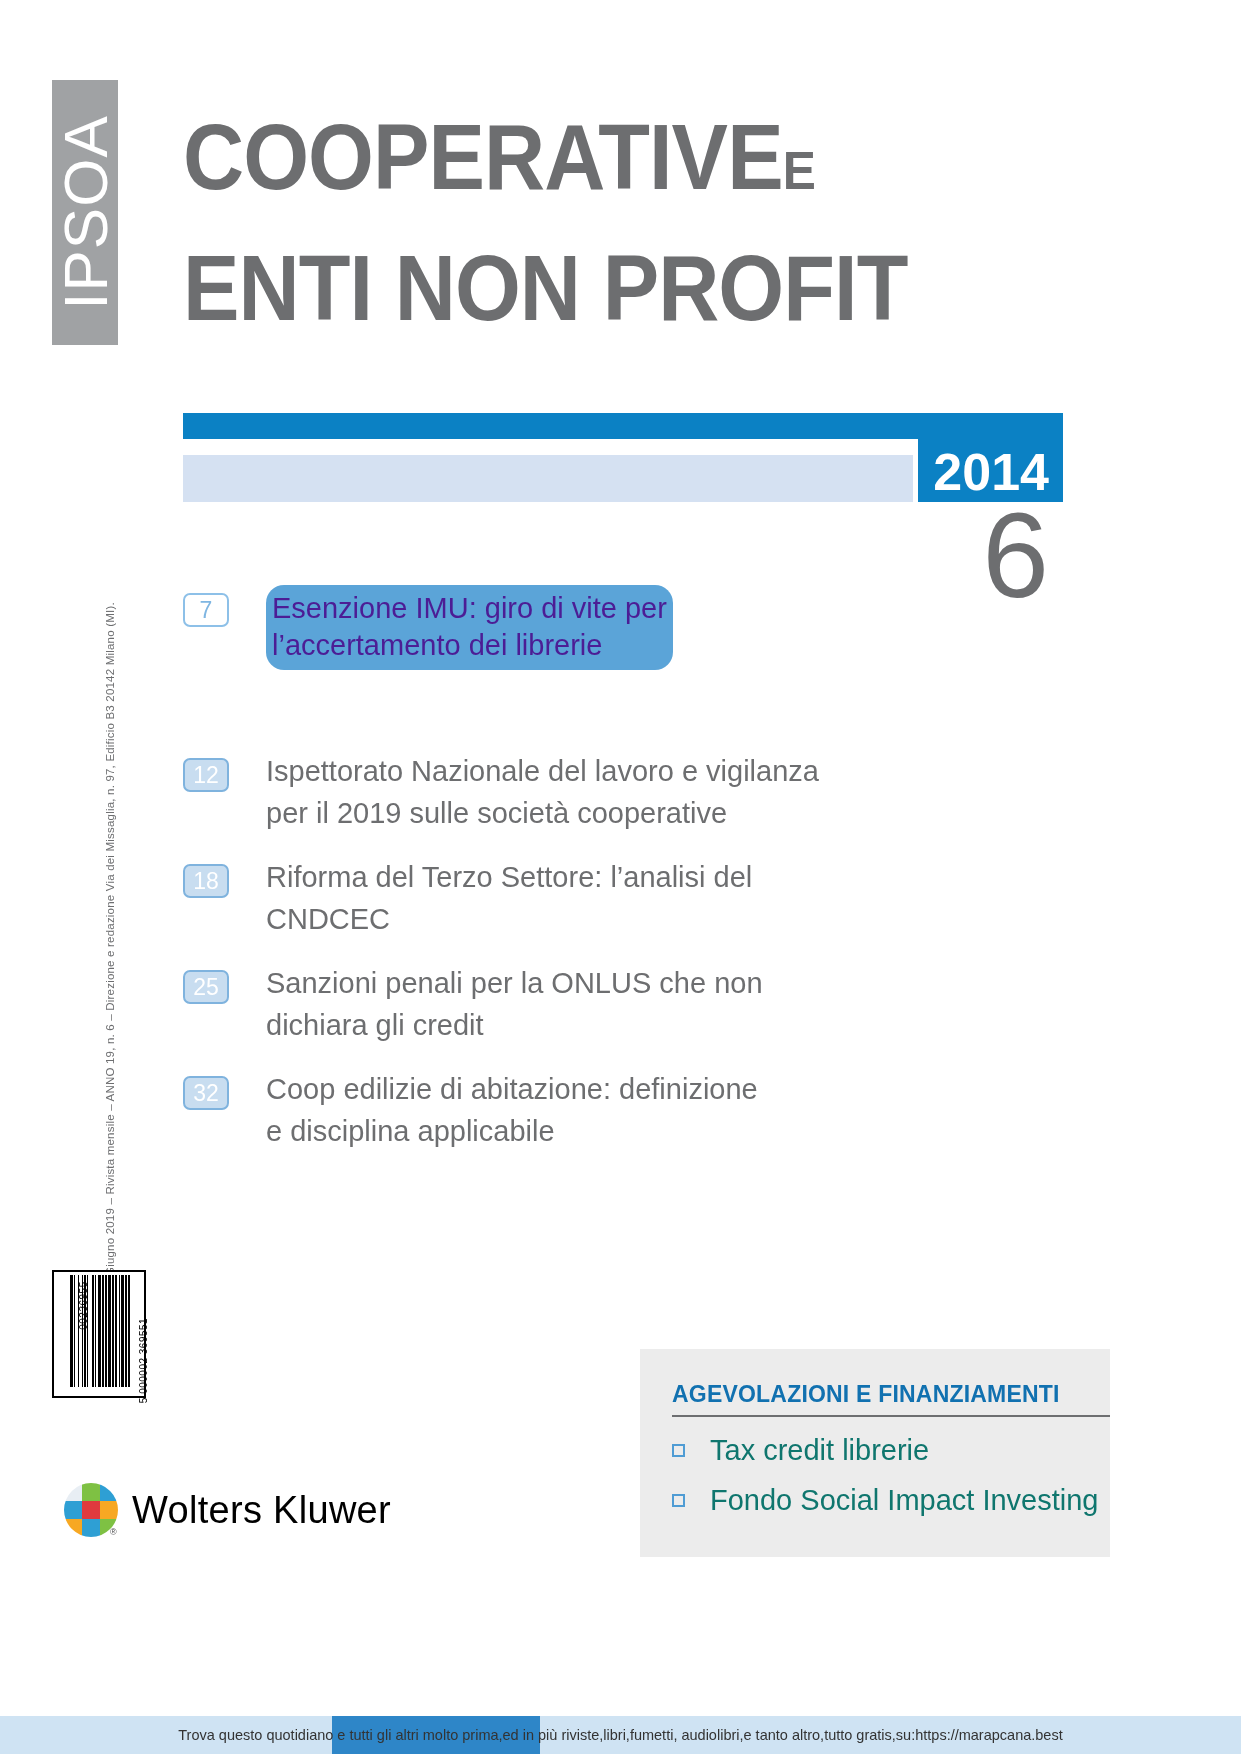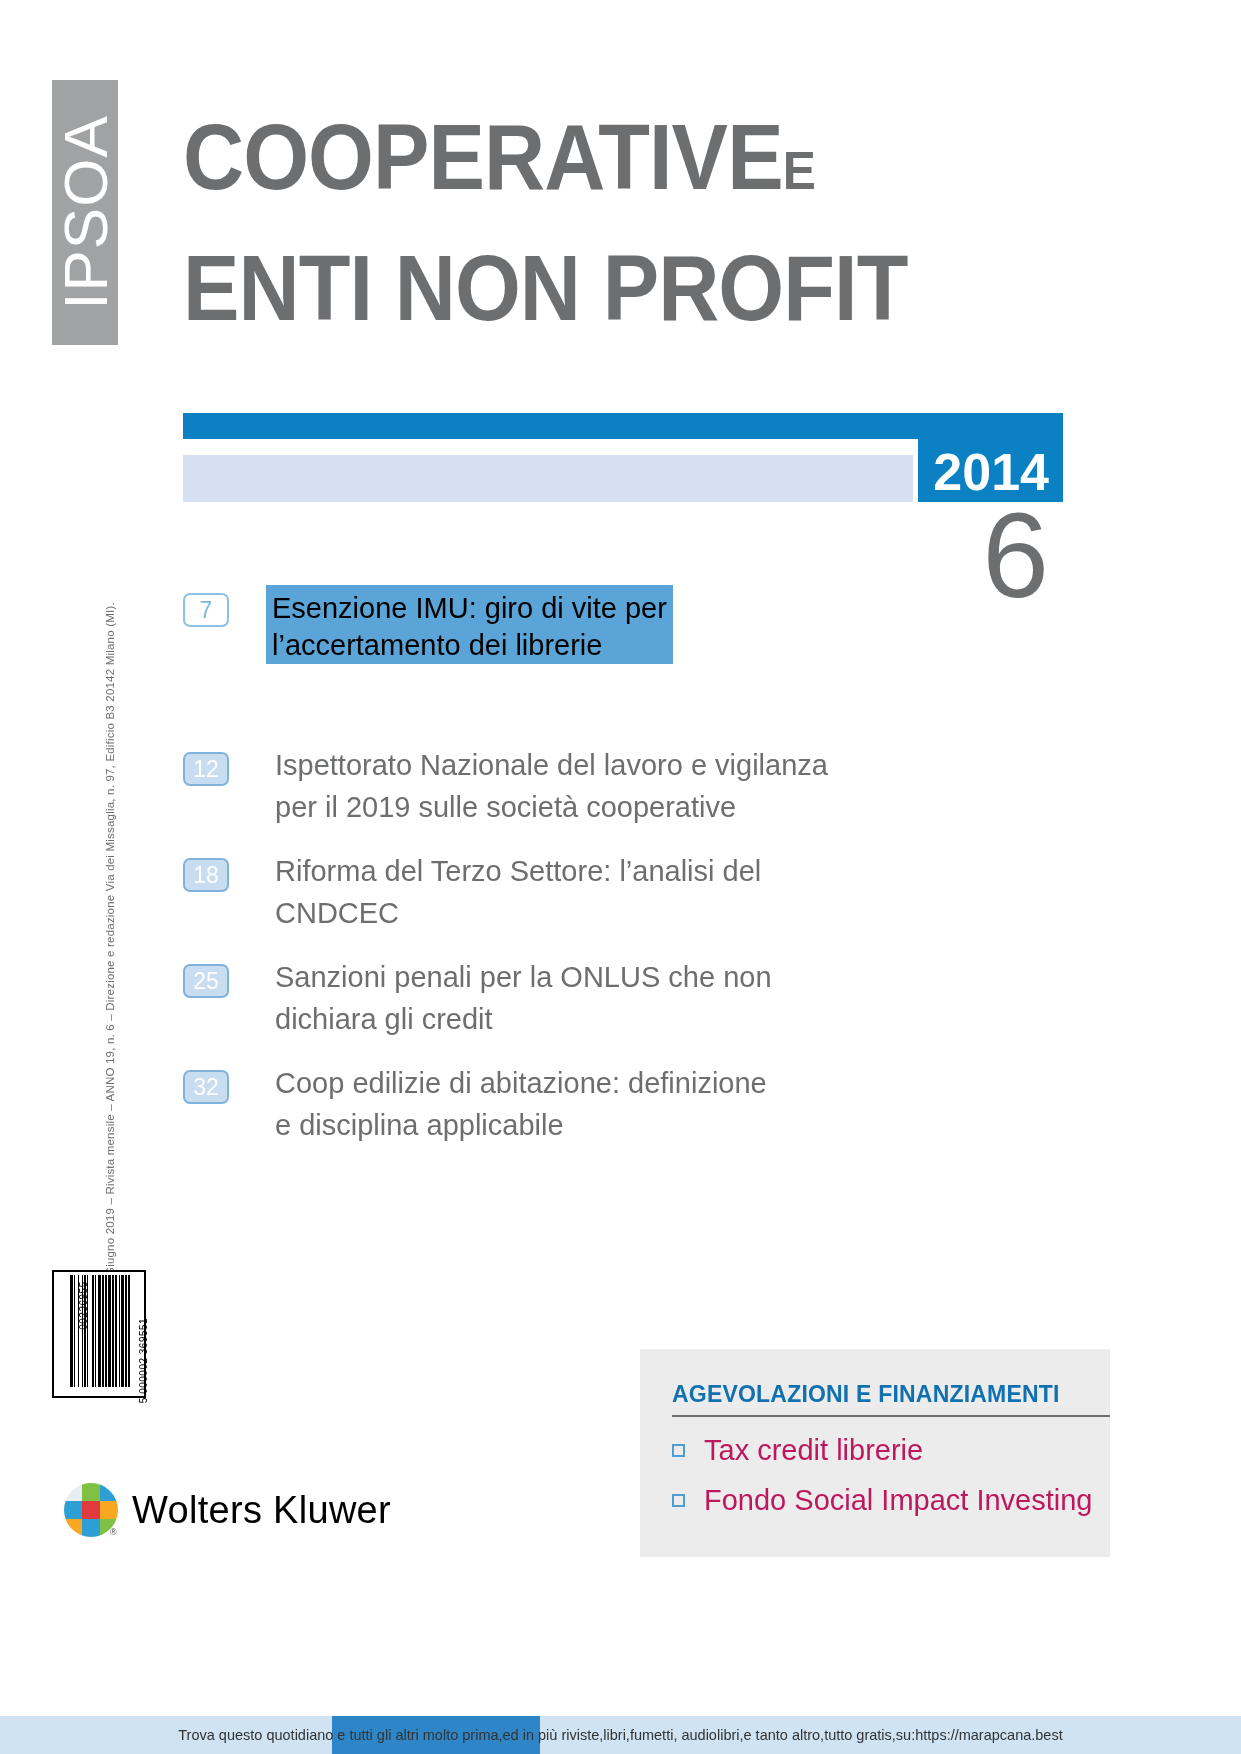--- a/index.html
+++ b/index.html
@@ -116,33 +116,33 @@
     margin-top: 8px;
   }
   .article-featured .pagebox {
     background: #ffffff;
     color: #7fb6e2;
     border-color: #8dc0e8;
   }
   .article-featured .atext {
     margin-left: 37px;
     background: #5ba4d8;
-    color: #000000;
+    color: #4c1d95;
     font-size: 29px;
     line-height: 37px;
-    padding: 5px 6px 0 6px;
-    font-weight: 400;
-    font-family: "Liberation Sans", sans-serif;
+    padding: 5px 6px 6px 6px;
+    font-weight: 400;
+    font-family: "Liberation Sans", sans-serif;
+    border-radius: 18px;
   }
 
   .article-row {
     display: flex;
     align-items: flex-start;
     margin-bottom: 22px;
-    gap: 9px;
   }
   .article-row .pagebox {
     background: #c8ddf0;
     color: #ffffff;
     border: 2px solid #7fb3de;
   }
   .article-row .atext {
     margin-left: 37px;
     color: #6d6e70;
     font-size: 29px;
@@ -172,22 +172,22 @@
   .agev-item {
     display: flex; align-items: center;
     margin-top: 16px;
   }
   .agev-bullet {
     width: 13px; height: 13px;
     border: 2px solid #4f9cd4;
     flex: 0 0 auto;
   }
   .agev-label {
-    margin-left: 19px;
-    color: #be185d;
+    margin-left: 25px;
+    color: #0f766e;
     font-size: 29px;
     line-height: 34px;
     font-family: "Liberation Sans", sans-serif;
   }
 
   
   .spine-copy {
     position: absolute;
     left: -290px; top: 870px;
     width: 800px;

